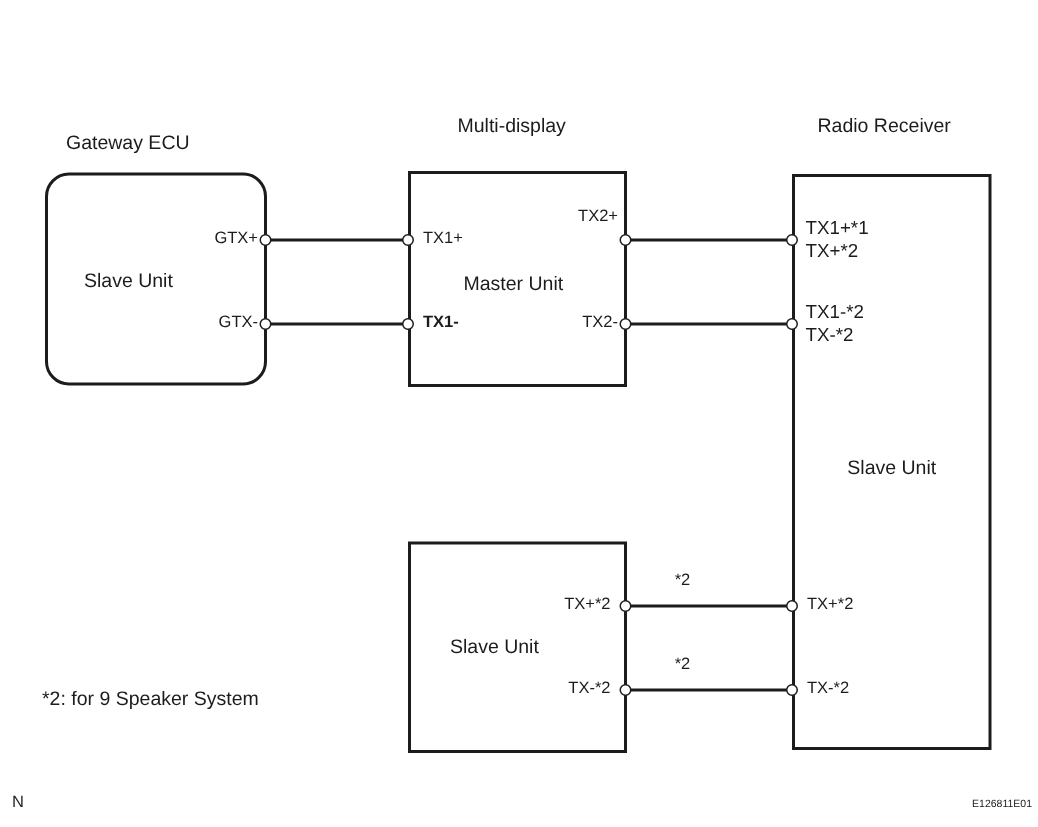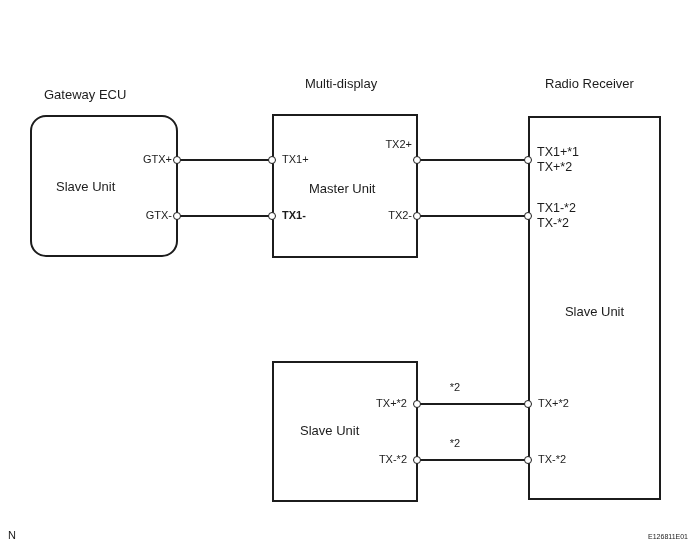--- a/index.html
+++ b/index.html
@@ -116,17 +116,18 @@
 
   <div class="term" style="left:538px; top:396px;">TX+*2</div>
   <div class="term" style="left:538px; top:452px;">TX-*2</div>
 
   <div class="term right" style="left:327px; top:396px; width:80px;">TX+*2</div>
   <div class="term right" style="left:327px; top:452px; width:80px;">TX-*2</div>
 
   <div class="term center" style="left:430px; top:380px; width:50px;">*2</div>
   <div class="term center" style="left:430px; top:436px; width:50px;">*2</div>
 
+  <div class="lbl" style="left:28px; top:458px;">*2: for 9 Speaker System</div>
 
   <div class="footer-n" style="left:8px; top:529px;">N</div>
   <div class="footer-code right" style="left:588px; top:533px; width:100px;">E126811E01</div>
 
 </div>
 
 </body></html>

